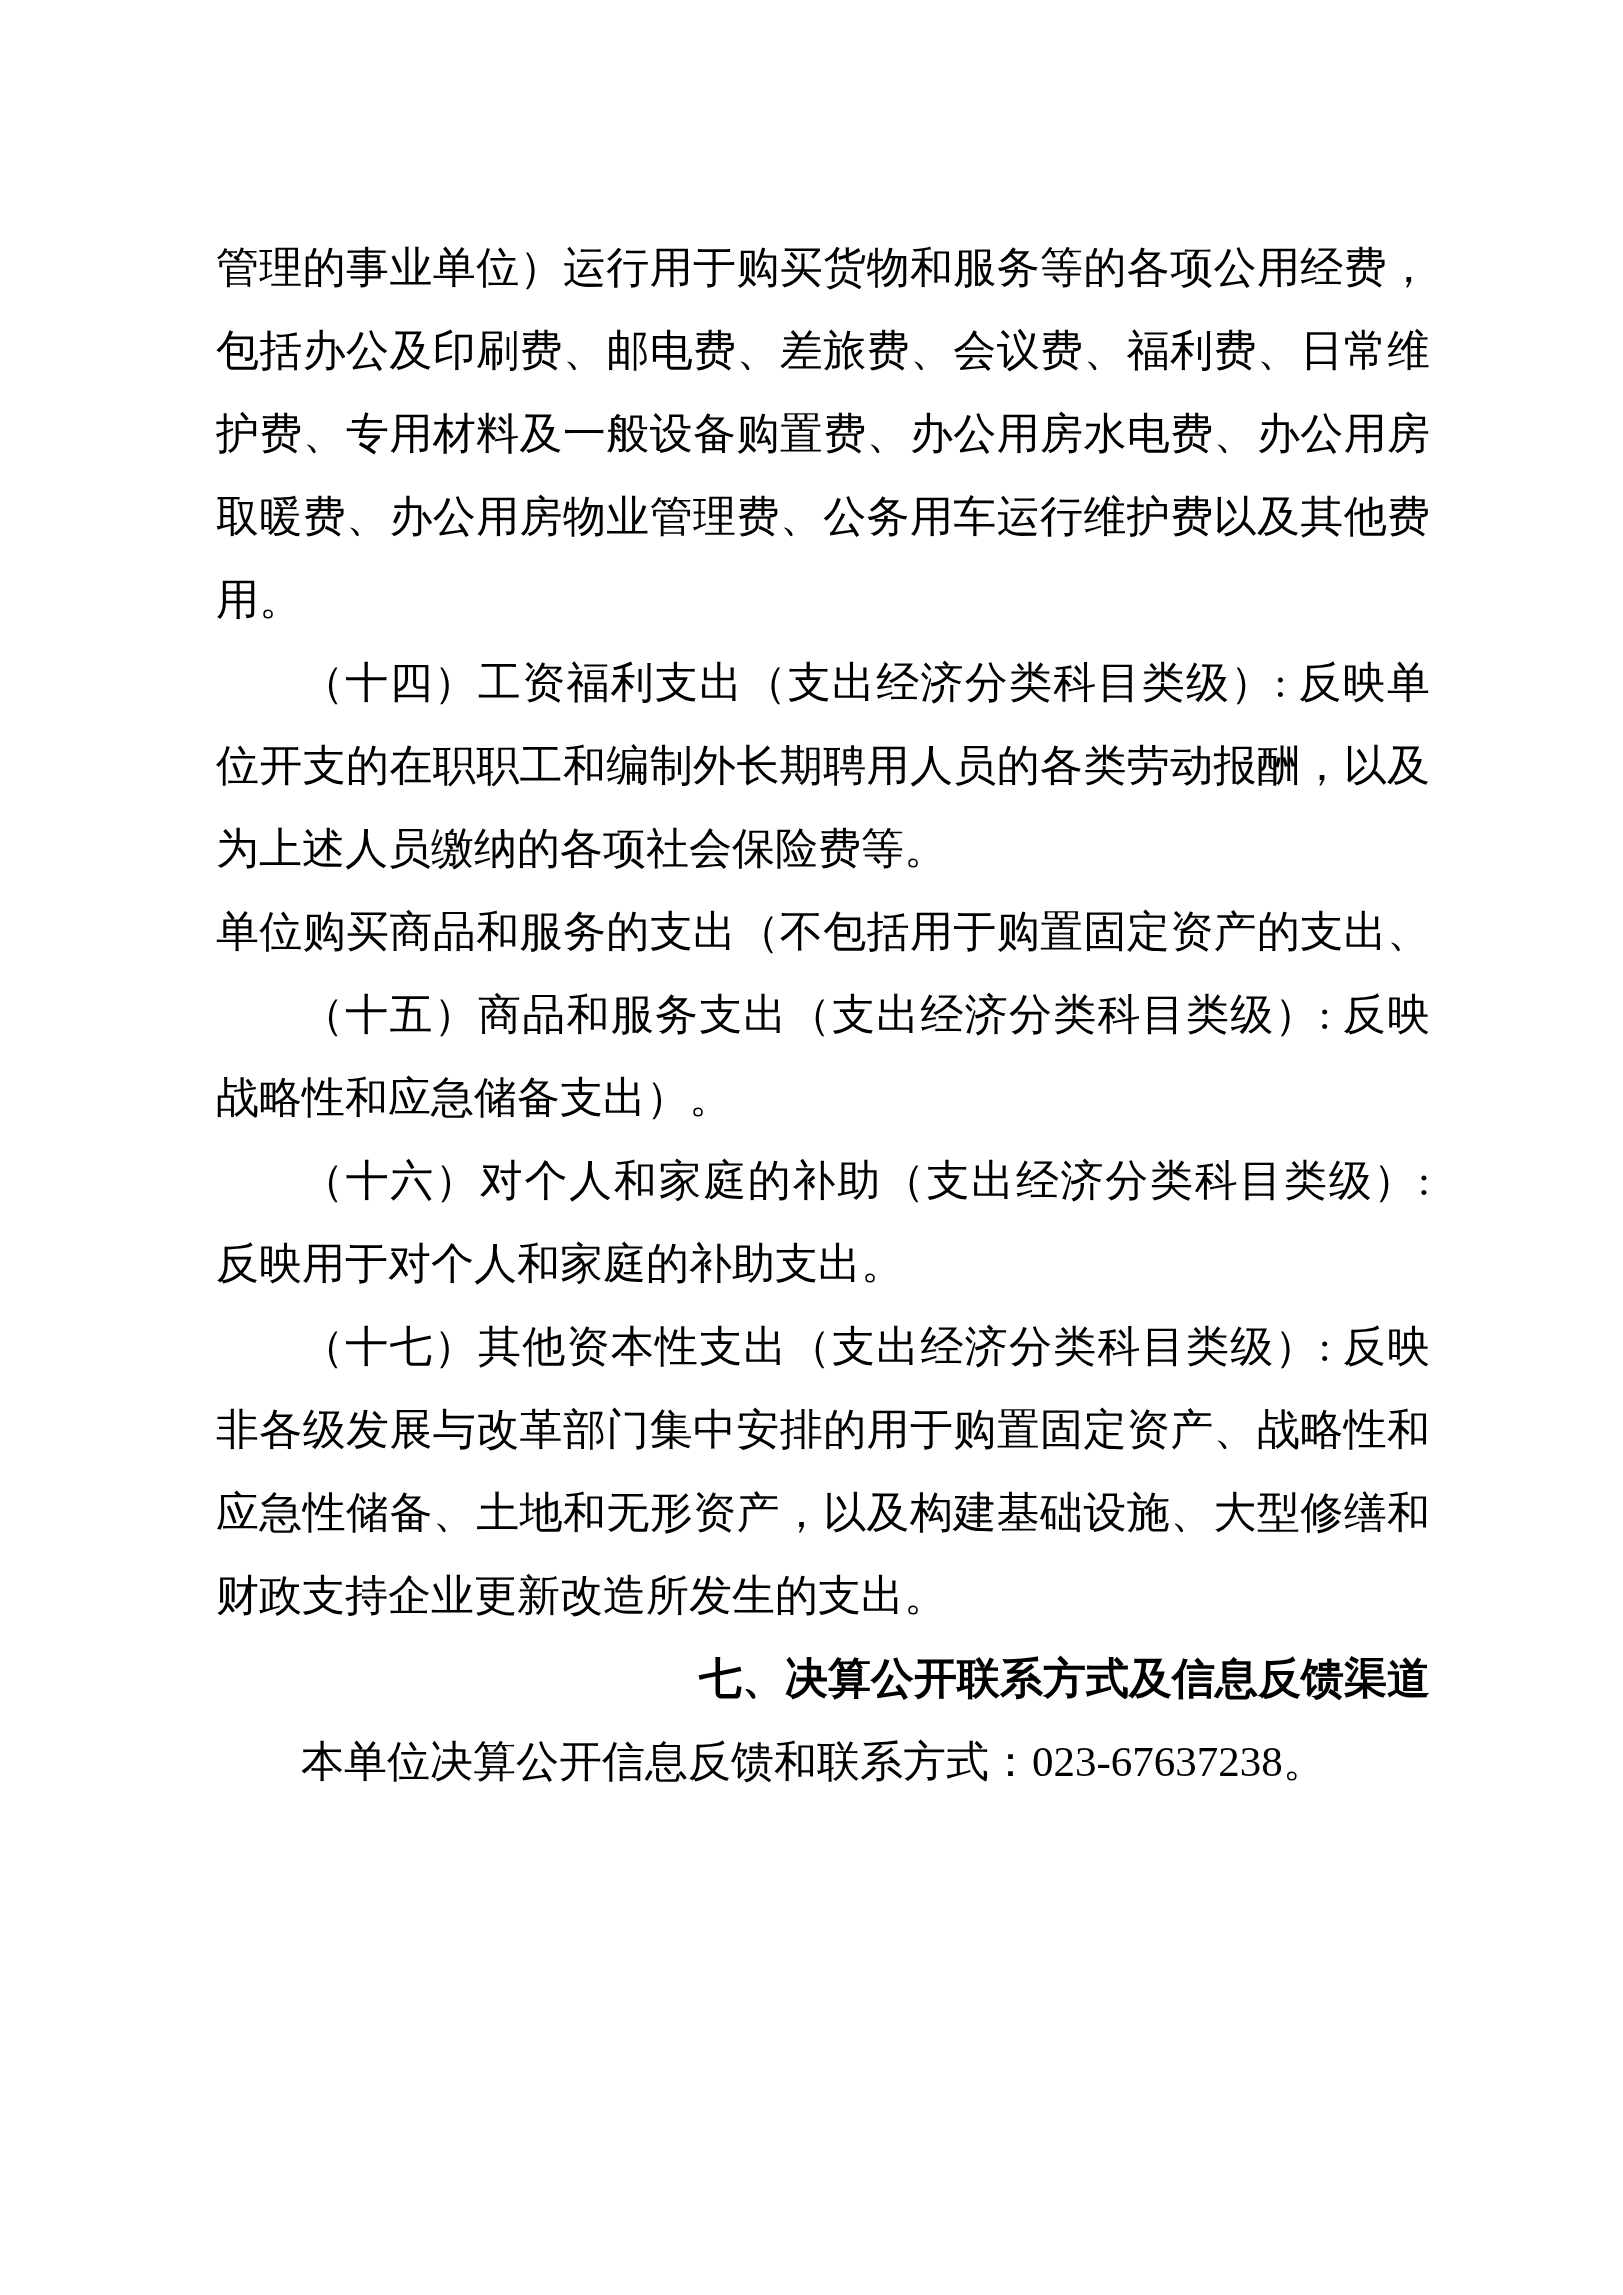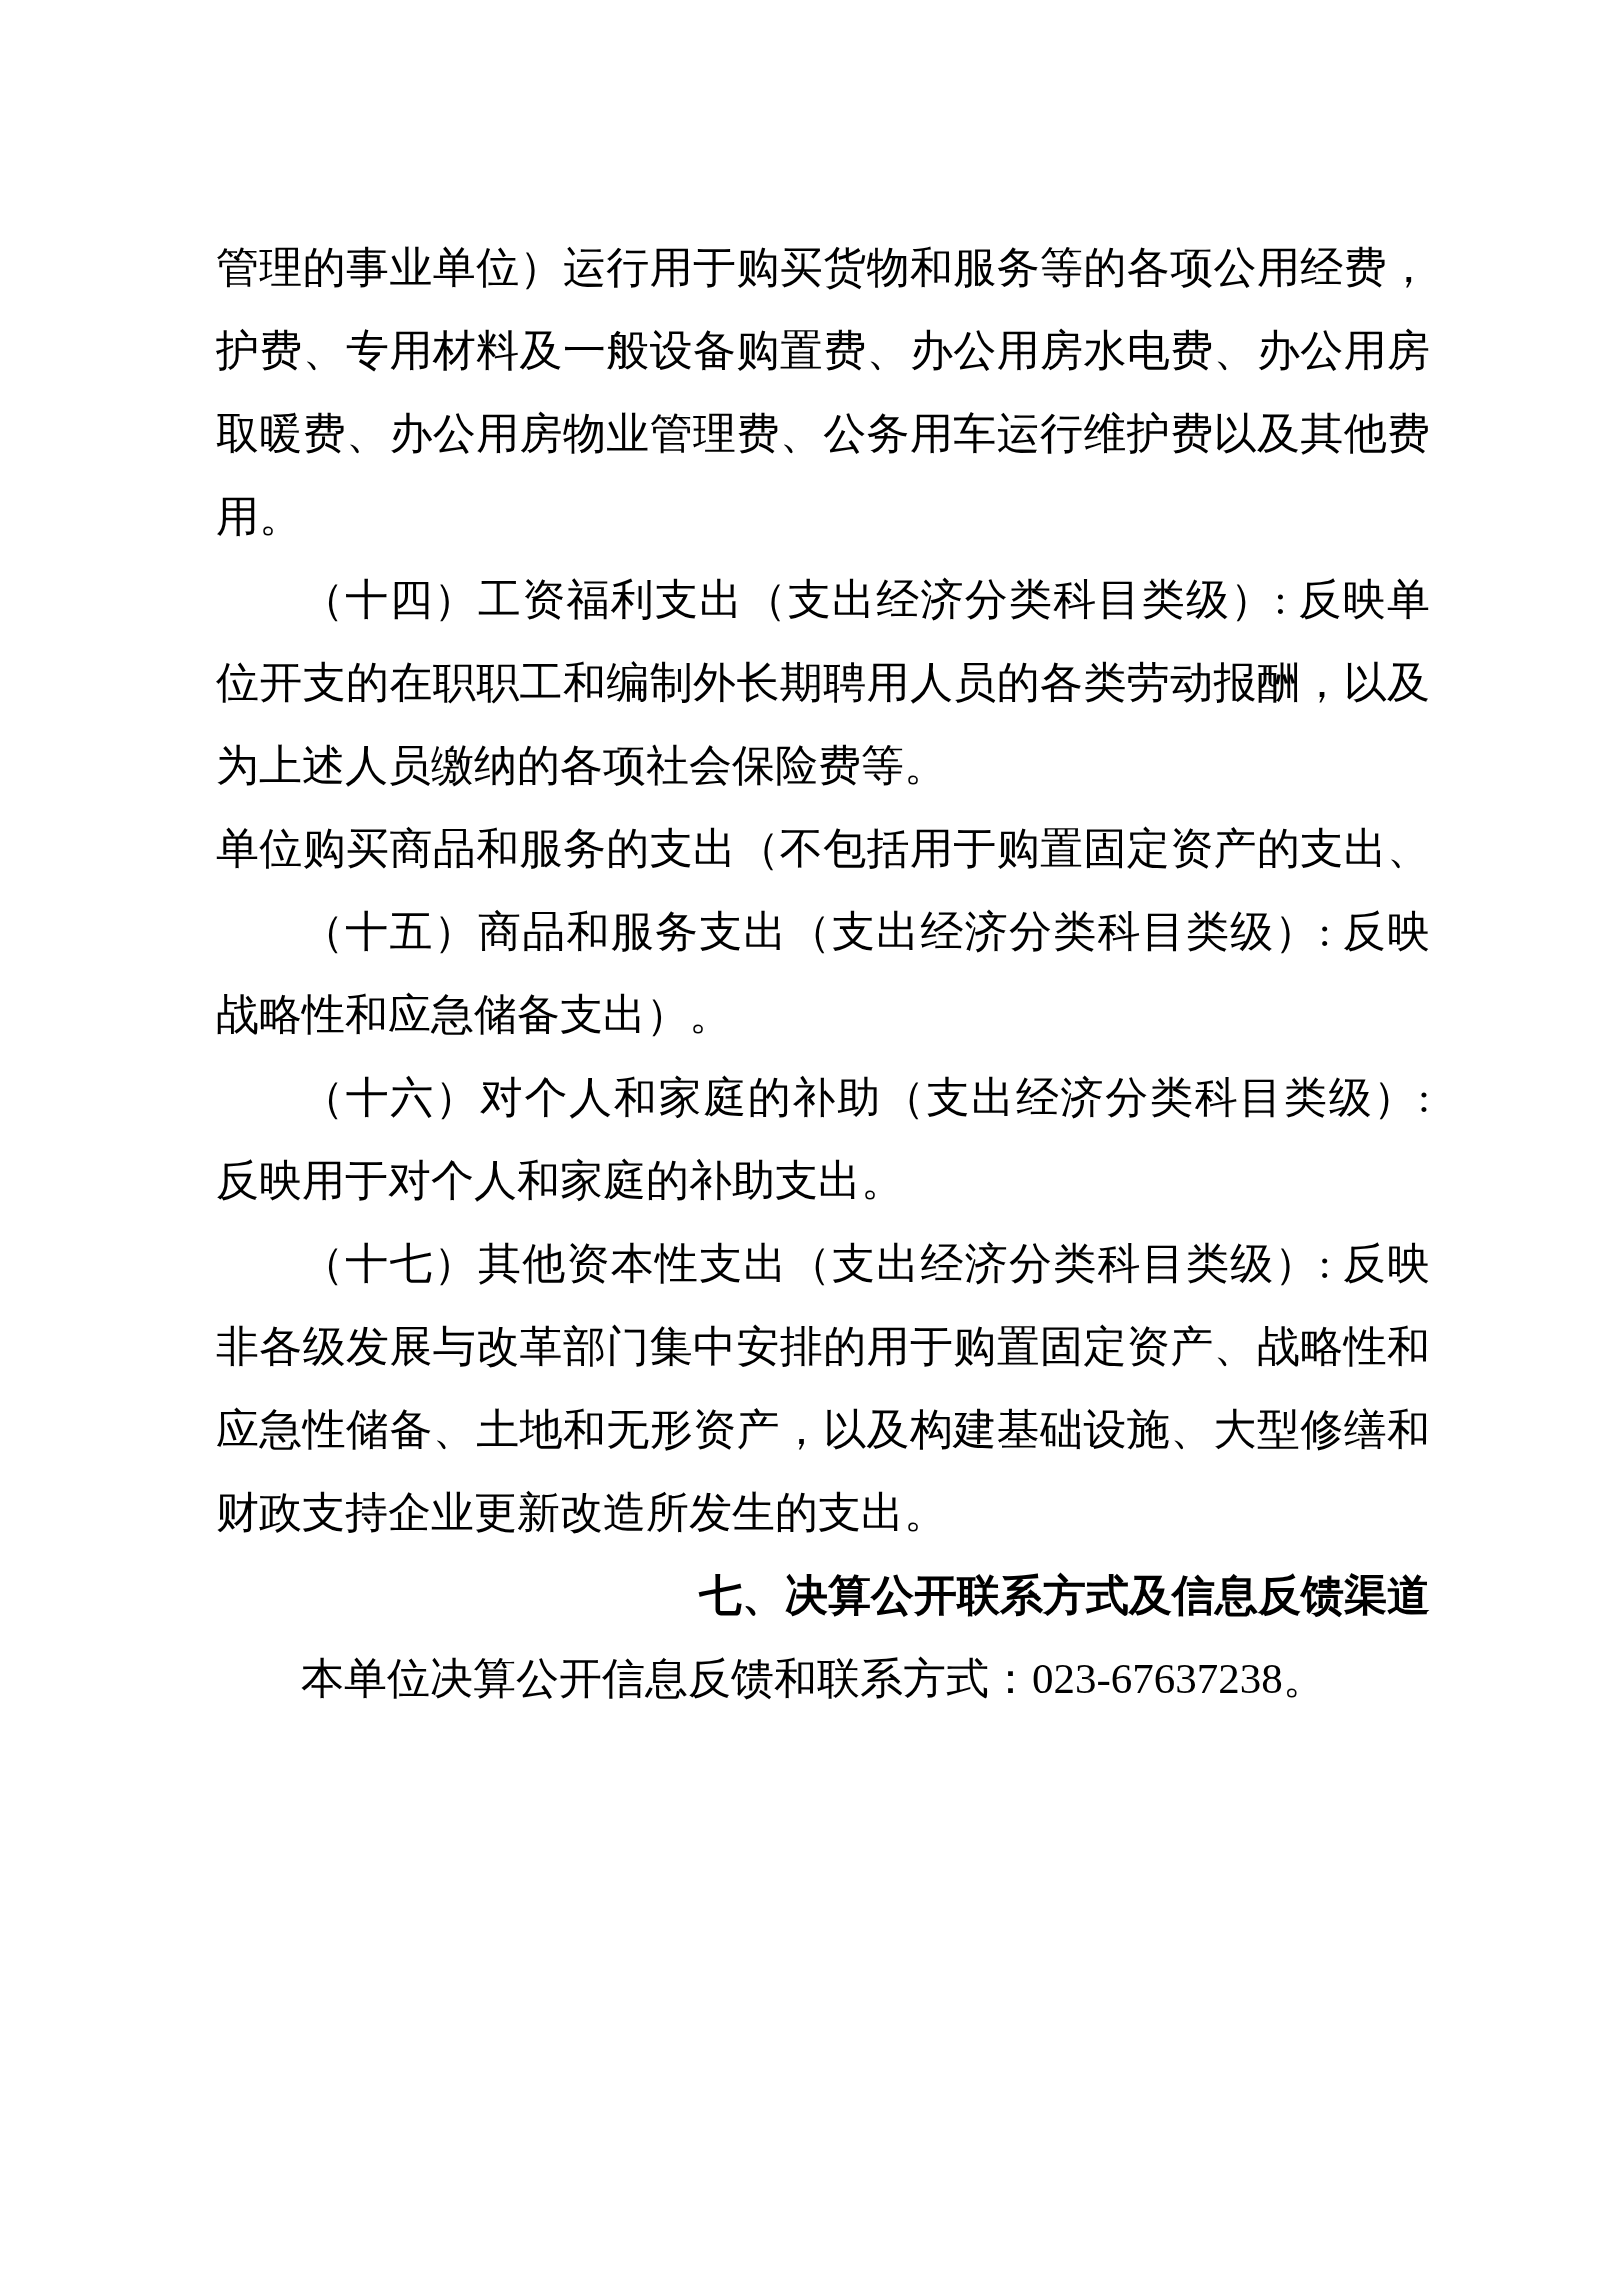--- a/index.html
+++ b/index.html
@@ -57,20 +57,21 @@
 </style>
 </head>
 <body>
 
 <div class="page">
 
   <div class="text-block">
 
     <div>
       <div class="line fill">管理的事业单位）运行用于购买货物和服务等的各项公用经费，</div>
+      <div class="line fill">包括办公及印刷费、邮电费、差旅费、会议费、福利费、日常维</div>
       <div class="line fill">护费、专用材料及一般设备购置费、办公用房水电费、办公用房</div>
       <div class="line fill">取暖费、办公用房物业管理费、公务用车运行维护费以及其他费</div>
       <div class="line">用。</div>
     </div>
 
     <div>
       <div class="line fill indent">（十四）工资福利支出（支出经济分类科目类级）: 反映单</div>
       <div class="line fill">位开支的在职职工和编制外长期聘用人员的各类劳动报酬，以及</div>
       <div class="line">为上述人员缴纳的各项社会保险费等。</div>
     </div>

